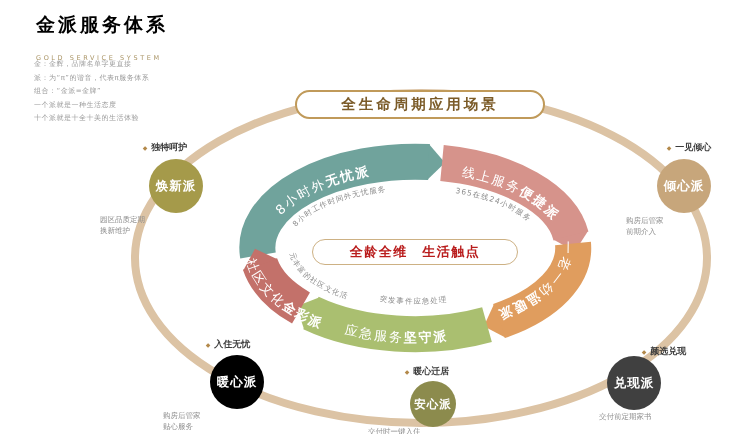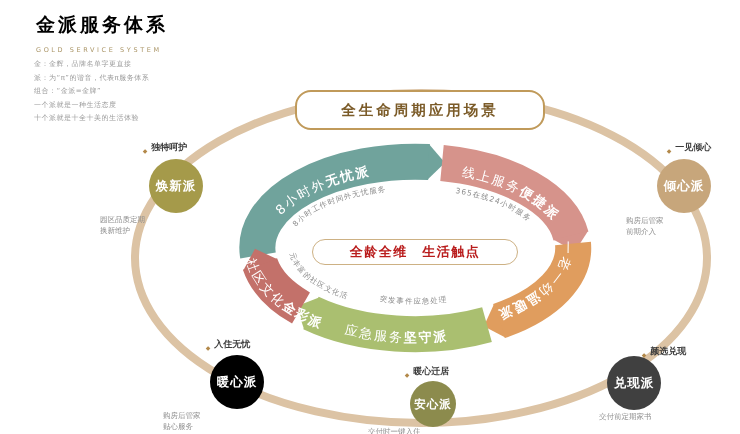--- a/index.html
+++ b/index.html
@@ -1,35 +1,35 @@
 <!DOCTYPE html>
 <html><head>
 <meta charset="utf-8">
 <style>
   *{margin:0;padding:0;box-sizing:border-box}
   html,body{width:740px;height:434px;background:#fff;font-family:"DejaVu Sans",sans-serif}
   .canvas{position:absolute;left:0;top:0;width:740px;height:434px;background:#fff;overflow:hidden}
   .logo{position:absolute;left:36px;top:12px}
   .logo-title{font-size:19px;font-weight:bold;color:#000000;letter-spacing:3px}
-  .logo-sub{font-size:6.5px;color:#ab9668;letter-spacing:2.6px;margin-top:8px}
+  .logo-sub{font-size:6.5px;color:#ab9668;letter-spacing:2.6px;margin-top:16px}
   .intro{position:absolute;left:34px;top:58px;width:170px}
   .intro-line{font-size:7px;color:#9a9a9a;line-height:13.5px;letter-spacing:.5px;white-space:nowrap}
   .diagram-svg{position:absolute;left:0;top:0}
-  .banner{position:absolute;left:295px;top:90px;width:250px;height:40px;background:#fff;border:2px solid #c09a5a;
+  .banner{position:absolute;left:295px;top:90px;width:250px;height:29px;background:#fff;border:2px solid #c09a5a;
           border-radius:16px;display:flex;align-items:center;justify-content:center;
           font-size:14.5px;font-weight:bold;color:#7b5b28;letter-spacing:3px;white-space:nowrap}
   .center-pill{position:absolute;left:312px;top:239px;width:206px;height:26px;background:#fff;border:1.5px solid #cdb184;
           border-radius:14px;display:flex;align-items:center;justify-content:center;
           font-size:13px;font-weight:bold;color:#b91c1c;letter-spacing:1.5px;white-space:nowrap}
   .node-circle{position:absolute;width:54px;height:54px;border-radius:50%;transform:translate(-50%,-50%);
           display:flex;align-items:center;justify-content:center;color:#fff;font-size:12.5px;font-weight:bold;letter-spacing:1px}
   .nc0{background:#a59a4a}.nc1{background:#c7a67b}.nc2{background:#000000}
   .nc3{background:#8c8b4d;width:46px;height:46px;font-size:11.5px}.nc4{background:#404040}
   .node-tag{position:absolute;transform:translate(-50%,-50%);font-size:9px;font-weight:bold;color:#3c3c3c;
-          white-space:nowrap;display:flex;align-items:flex-end;gap:4px}
+          white-space:nowrap;display:flex;align-items:center;gap:4px}
   .diamond{color:#b3894a;font-size:6px;line-height:1}
   .node-desc{position:absolute;transform:translate(-50%,-50%);font-size:7.5px;color:#8d8d8d;text-align:left;
           line-height:10.5px;white-space:pre-line;width:130px}
   svg text{font-family:"DejaVu Sans",sans-serif}
   .arc-label{font-size:13px;fill:#ffffff;letter-spacing:2px;text-anchor:middle}
   .arc-label .bold{font-weight:bold}
   .arc-note{font-size:7.5px;fill:#8c8c8c;letter-spacing:1px;text-anchor:middle}
 </style>
 </head>
 <body>

